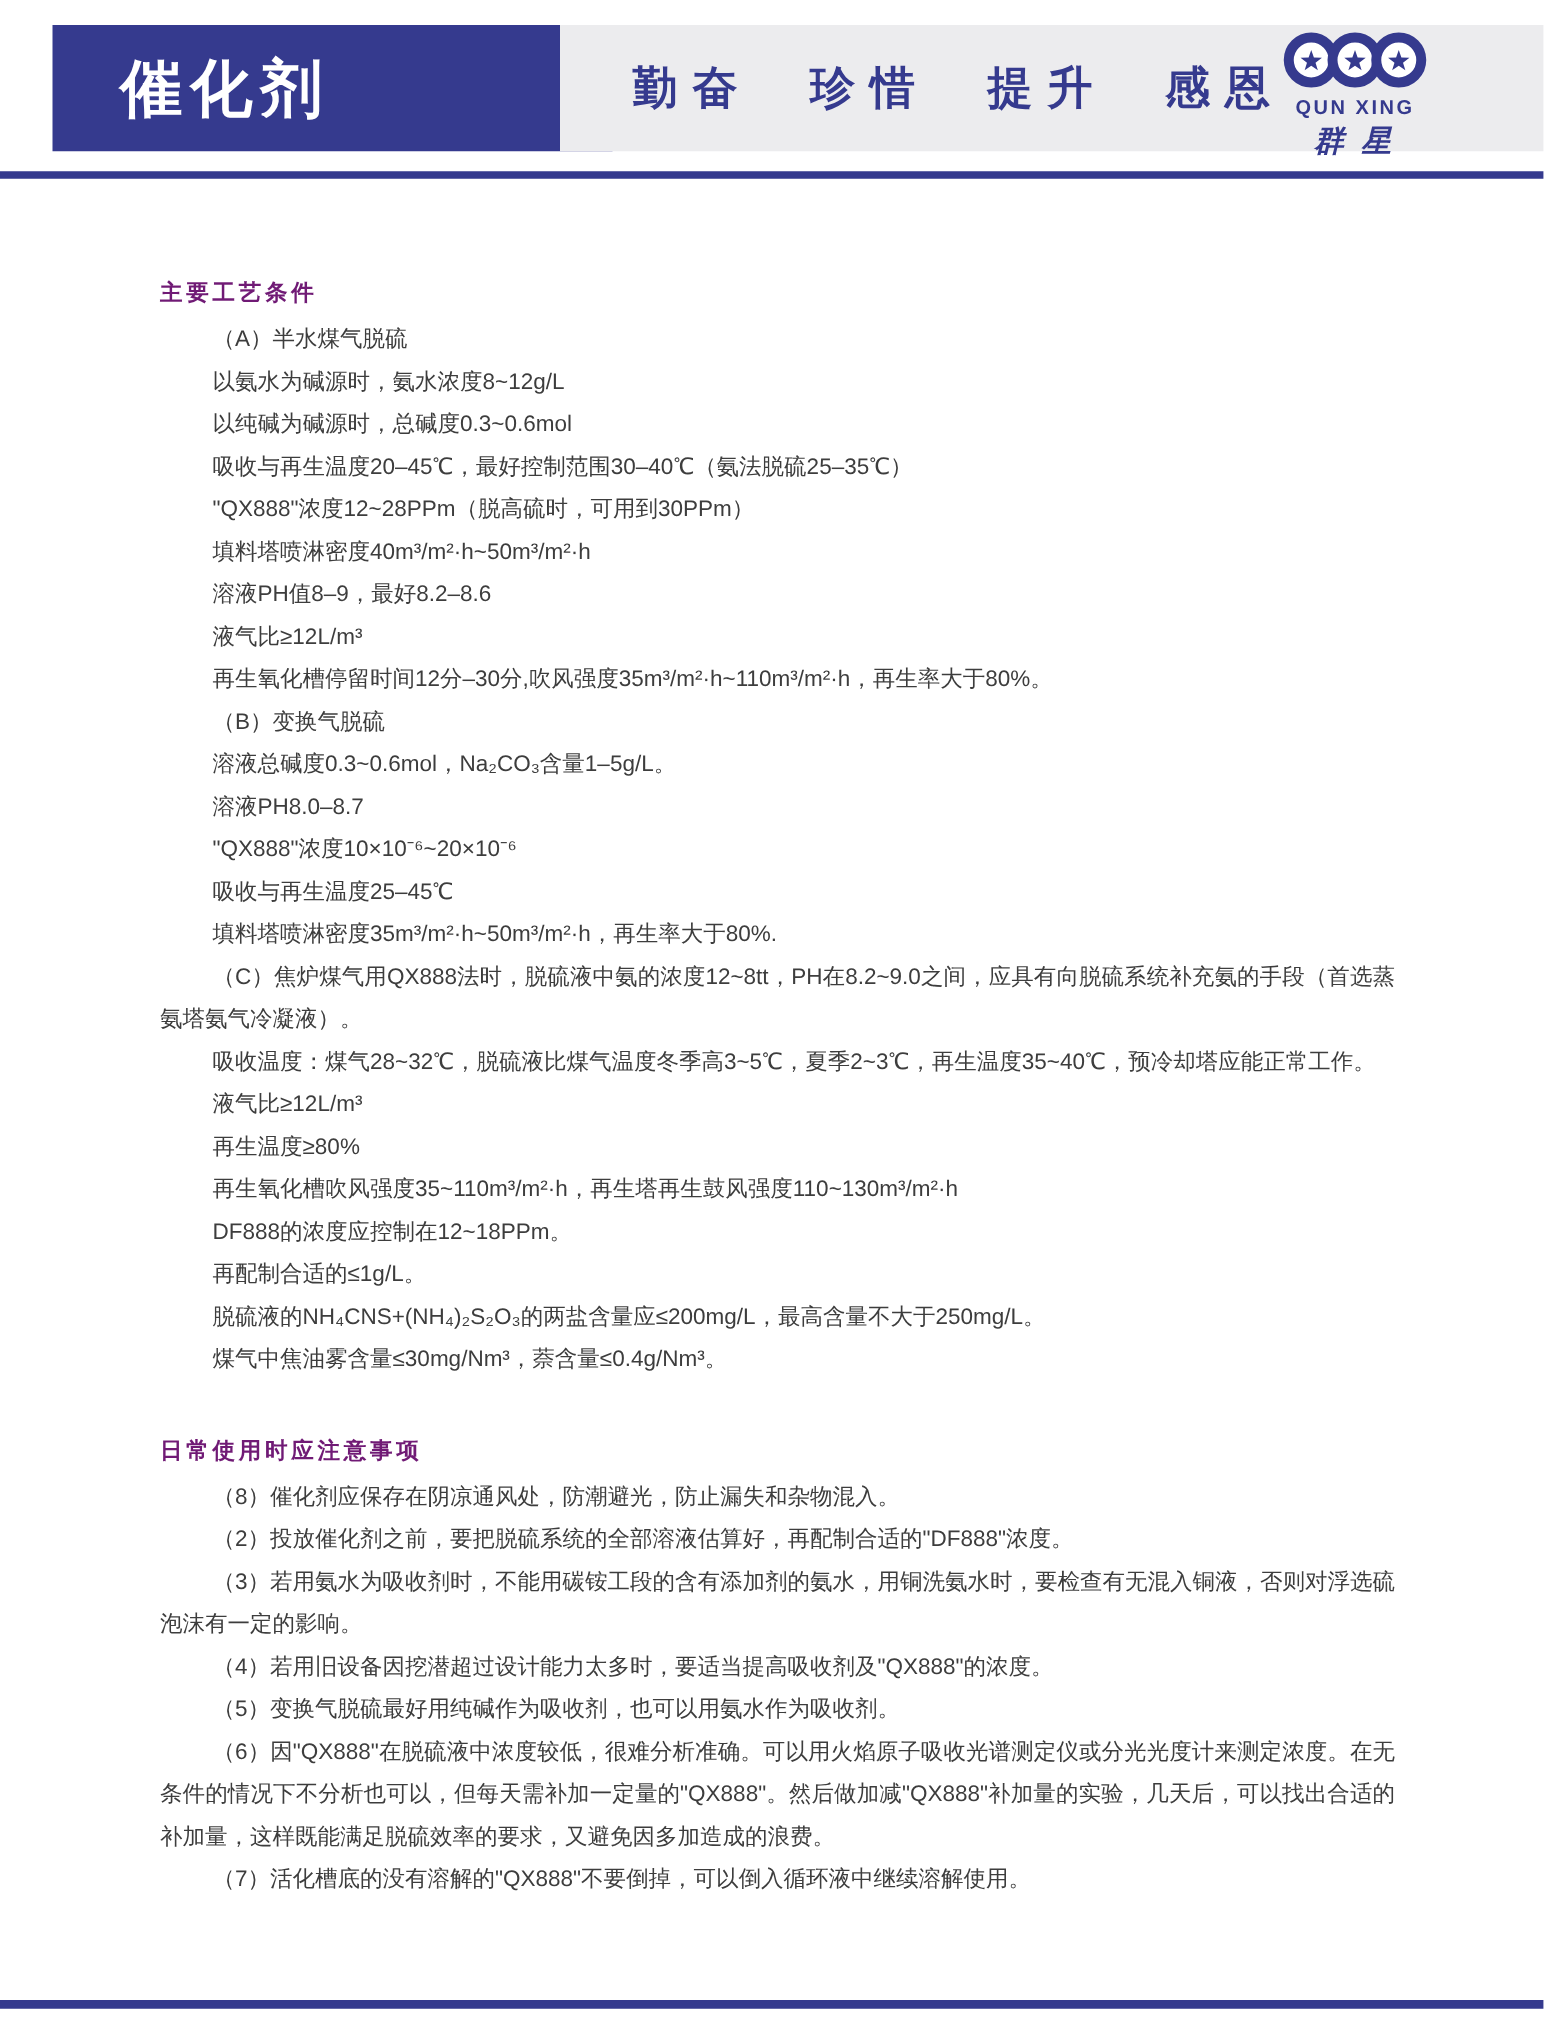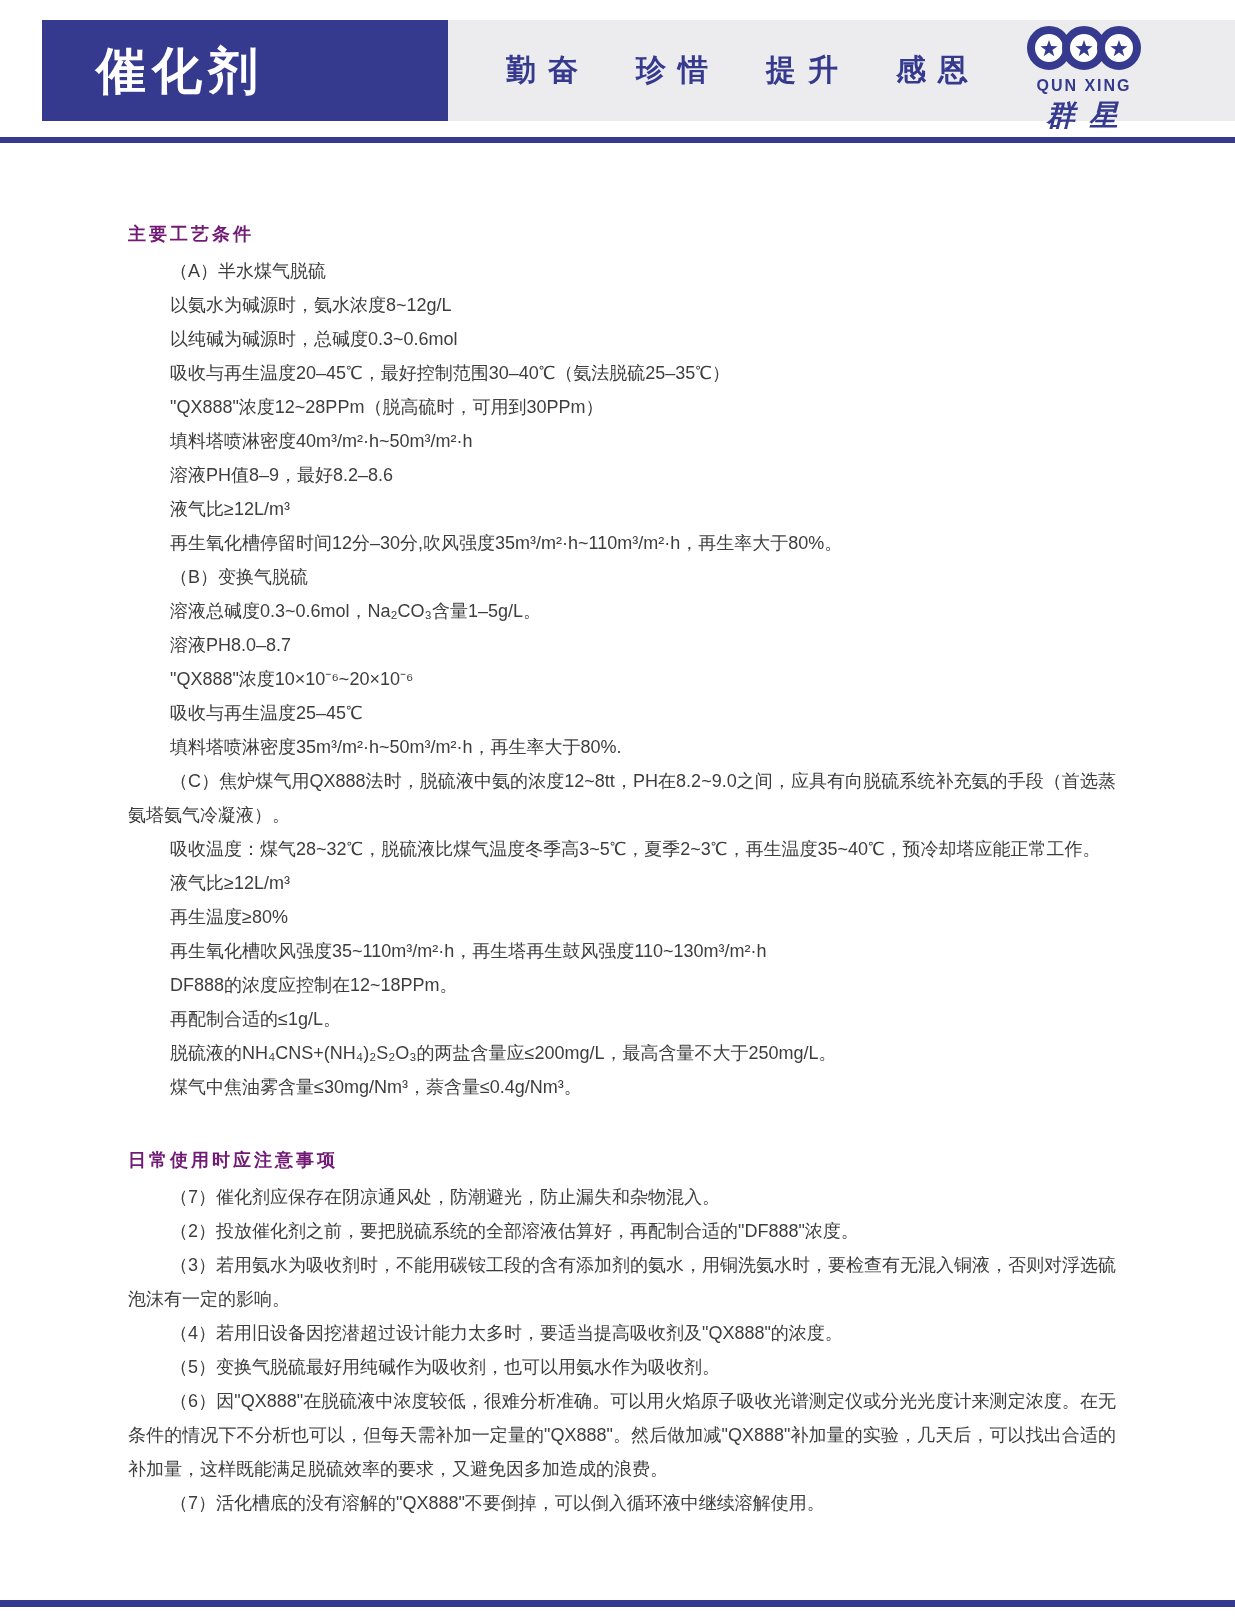--- a/index.html
+++ b/index.html
@@ -19,32 +19,32 @@
   }
   .strip {
     position:absolute; top:20px; left:448px; width:787px; height:101px;
     background:#ececee;
   }
   .motto {
     position:absolute; left:58px; top:0; height:101px;
     display:flex; align-items:center; gap:46px;
   }
   .motto span {
-    color:#353a8e; font-size:30px; font-weight:bold; letter-spacing:12px;
+    color:#353a8e; font-size:36px; font-weight:bold; letter-spacing:12px;
   }
   .logo {
     position:absolute; left:578px; top:3px; width:116px; height:98px;
     text-align:center; color:#353a8e;
   }
   .logo .latin {
     font-size:16px; font-weight:bold; letter-spacing:2px; margin-top:-2px;
   }
   .logo .hanzi {
     font-family:"DejaVu Serif", serif; font-style:italic; font-weight:bold;
-    font-size:29px; letter-spacing:14px; margin-top:1px; padding-left:10px;
+    font-size:24px; letter-spacing:14px; margin-top:1px; padding-left:10px;
   }
   .rule {
     position:absolute; top:137px; left:0; width:1235px; height:6px; background:#353a8e;
   }
   
   .content {
     position:absolute; top:222px; left:128px; width:988px;
     color:#3d3d3d; font-size:18px;
   }
   .content h2 {
@@ -128,21 +128,21 @@
         <p>液气比≥12L/m³</p>
         <p>再生温度≥80%</p>
         <p>再生氧化槽吹风强度35~110m³/m²·h，再生塔再生鼓风强度110~130m³/m²·h</p>
         <p>DF888的浓度应控制在12~18PPm。</p>
         <p>再配制合适的≤1g/L。</p>
         <p>脱硫液的NH₄CNS+(NH₄)₂S₂O₃的两盐含量应≤200mg/L，最高含量不大于250mg/L。</p>
         <p>煤气中焦油雾含量≤30mg/Nm³，萘含量≤0.4g/Nm³。</p>
       </section>
       <section>
         <h2>日常使用时应注意事项</h2>
-        <p>（7）催化剂应保存在阴凉通风处，防潮避光，防止漏失和杂物混入。</p>
+        <p>（8）催化剂应保存在阴凉通风处，防潮避光，防止漏失和杂物混入。</p>
         <p>（2）投放催化剂之前，要把脱硫系统的全部溶液估算好，再配制合适的"DF888"浓度。</p>
         <p>（3）若用氨水为吸收剂时，不能用碳铵工段的含有添加剂的氨水，用铜洗氨水时，要检查有无混入铜液，否则对浮选硫泡沫有一定的影响。</p>
         <p>（4）若用旧设备因挖潜超过设计能力太多时，要适当提高吸收剂及"QX888"的浓度。</p>
         <p>（5）变换气脱硫最好用纯碱作为吸收剂，也可以用氨水作为吸收剂。</p>
         <p>（6）因"QX888"在脱硫液中浓度较低，很难分析准确。可以用火焰原子吸收光谱测定仪或分光光度计来测定浓度。在无条件的情况下不分析也可以，但每天需补加一定量的"QX888"。然后做加减"QX888"补加量的实验，几天后，可以找出合适的补加量，这样既能满足脱硫效率的要求，又避免因多加造成的浪费。</p>
         <p>（7）活化槽底的没有溶解的"QX888"不要倒掉，可以倒入循环液中继续溶解使用。</p>
       </section>
     </main>
 
   <div class="footer-bar"></div>

